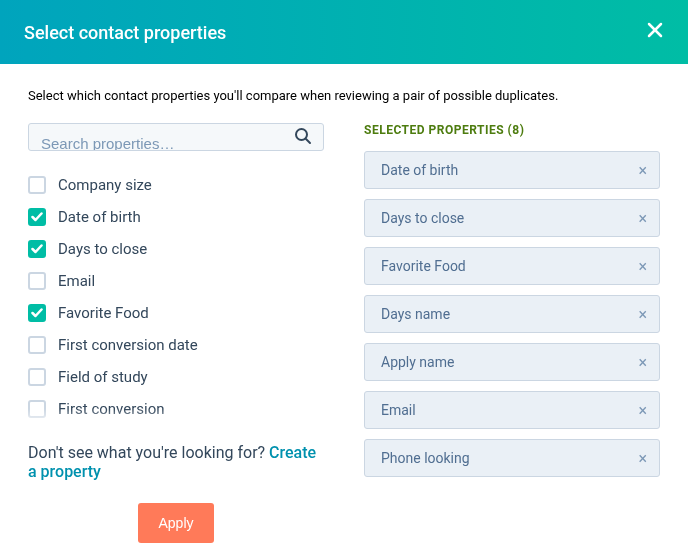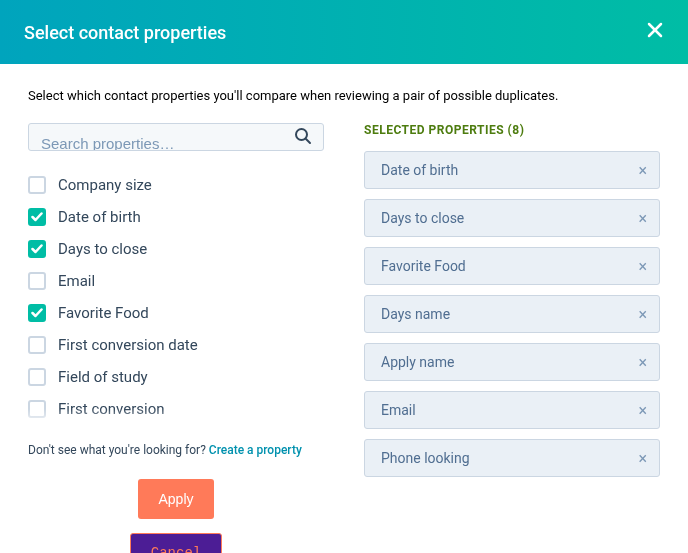--- a/index.html
+++ b/index.html
@@ -21,21 +21,21 @@
 .checkbox { width: 18px; height: 18px; border: 2px solid #cbd6e2; border-radius: 3px; margin-right: 12px; flex-shrink: 0; display: flex; align-items: center; justify-content: center; }
 .checkbox.checked { background: #00bda5; border-color: #00bda5; }
 .prop-label { font-size: 15px; color: #33475b; }
 .faded { opacity: 0.35; }
 .fade-overlay { position: absolute; bottom: 0; left: 0; right: 0; height: 20px; background: linear-gradient(transparent, #fff); pointer-events: none; }
 .selected-header { font-size: 12px; font-weight: 700; letter-spacing: 0.5px; color: #4d7c0f; margin-bottom: 14px; }
 .selected-list { display: flex; flex-direction: column; gap: 10px; max-height: 340px; overflow: hidden; }
 .pill { background: #eaf0f6; border: 1px solid #cbd6e2; border-radius: 3px; height: 38px; display: flex; align-items: center; justify-content: space-between; padding: 0 12px 0 16px; }
 .pill-label { font-size: 14px; color: #506e91; }
 .pill-x { color: #7c98b6; cursor: pointer; font-size: 16px; }
-.footer-help { font-size: 12px; color: #33475b; margin-top: 14px; }
+.footer-help { font-size: 16px; color: #33475b; margin-top: 14px; }
 .footer-help a { color: #0091ae; text-decoration: none; font-weight: 500; cursor: pointer; }
 .actions { display: flex; align-items: center; gap: 14px; margin-top: 22px; padding-bottom: 18px; flex-direction: column; }
 .btn { height: 40px; padding: 0 20px; border-radius: 3px; font-size: 14px; font-weight: 500; cursor: pointer; border: none; }
 .btn-primary { background: #ff7a59; color: #fff; }
 .btn-secondary { background: #4c1d95; color: #ff7a59; border: 1px solid #ff7a59; font-family: Liberation Mono, monospace; }
 .link-action { color: #ff7a59; font-size: 13px; cursor: pointer; }
 </style>
 </head>
 <body>
 

